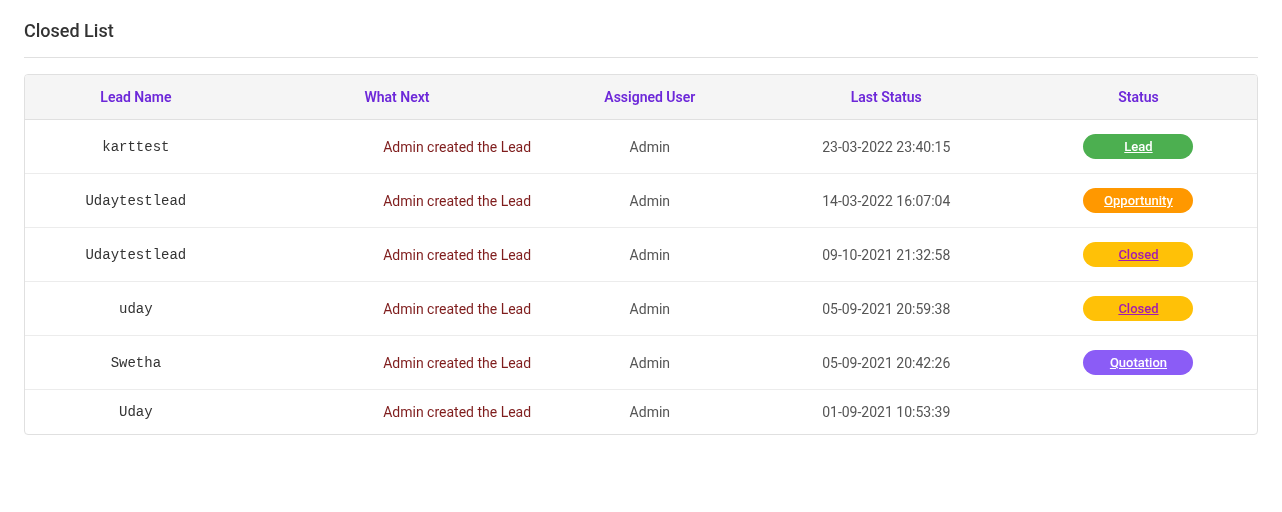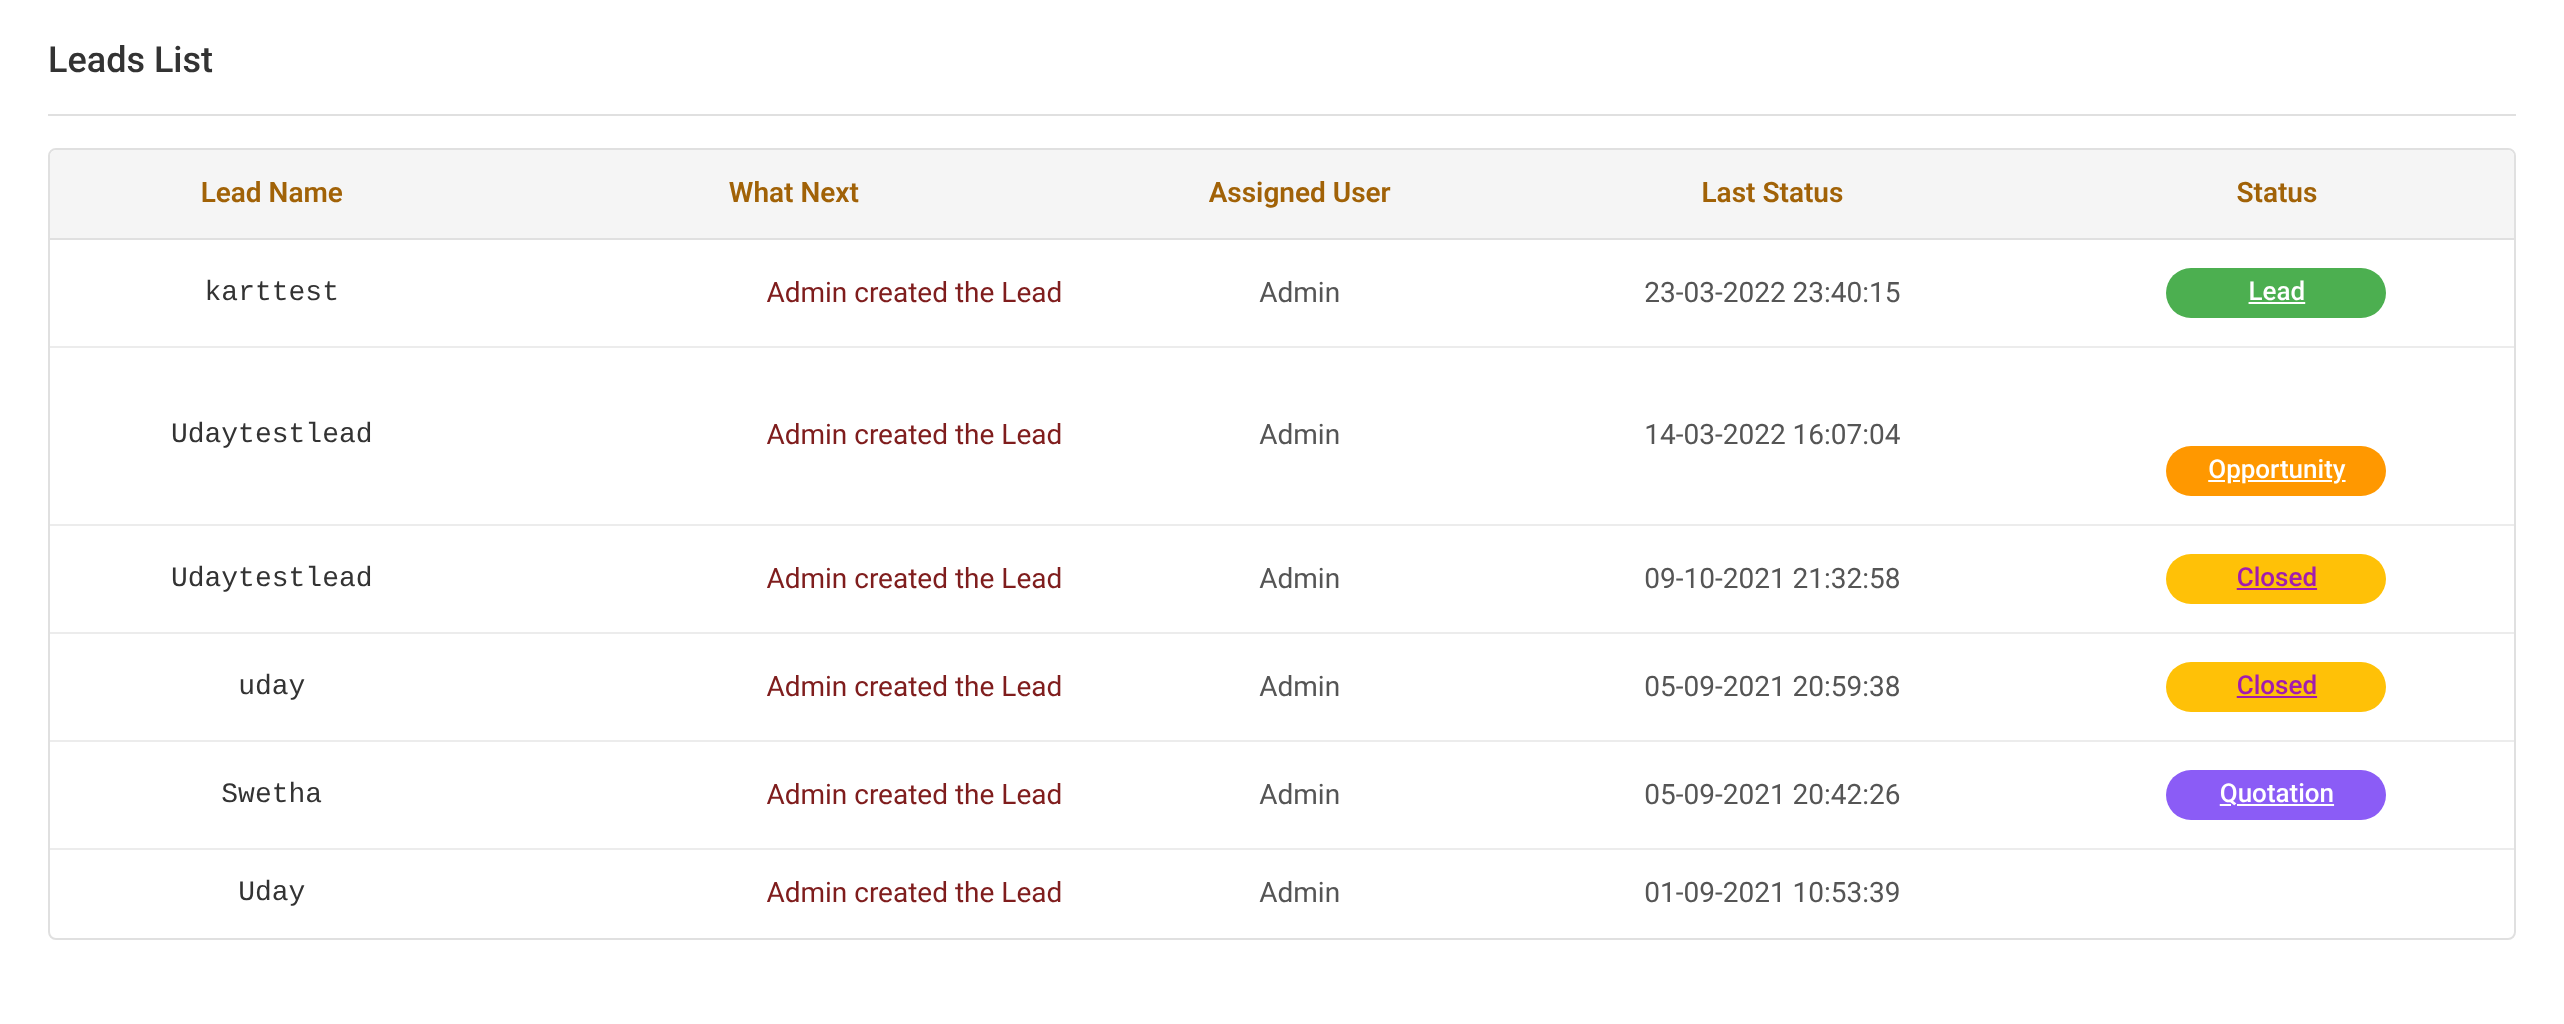--- a/index.html
+++ b/index.html
@@ -37,21 +37,21 @@
     table {
       width: 100%;
       border-collapse: collapse;
     }
     thead tr {
       background: #f5f5f5;
     }
     thead th {
       padding: 14px 16px;
       font-weight: 600;
-      color: #a16207;
+      color: #6d28d9;
       text-align: center;
       border-bottom: 1px solid #e0e0e0;
       font-size: 14px;
     }
     tbody tr {
       border-bottom: 1px solid #ececec;
     }
     tbody tr:last-child {
       border-bottom: none;
     }
@@ -79,35 +79,34 @@
       font-weight: 500;
       min-width: 110px;
       text-align: center;
       text-decoration: underline;
     }
     .status-lead {
       background: #4caf50;
     }
     .status-opportunity {
       background: #ff9800;
-      margin-top: 35px;
     }
     .status-closed {
       background: #ffc107;
       color: #a21caf;
     }
     .status-quotation {
       background: #8b5cf6;
     }
   </style>
 </head>
 <body>
 
 <div class="page-wrapper">
-  <h1 class="page-title">Leads List</h1>
+  <h1 class="page-title">Closed List</h1>
   <hr class="divider">
   <div class="table-container">
     <table>
       <thead>
         <tr>
           <th>Lead Name</th>
           <th>What Next</th>
           <th>Assigned User</th>
           <th>Last Status</th>
           <th>Status</th>

